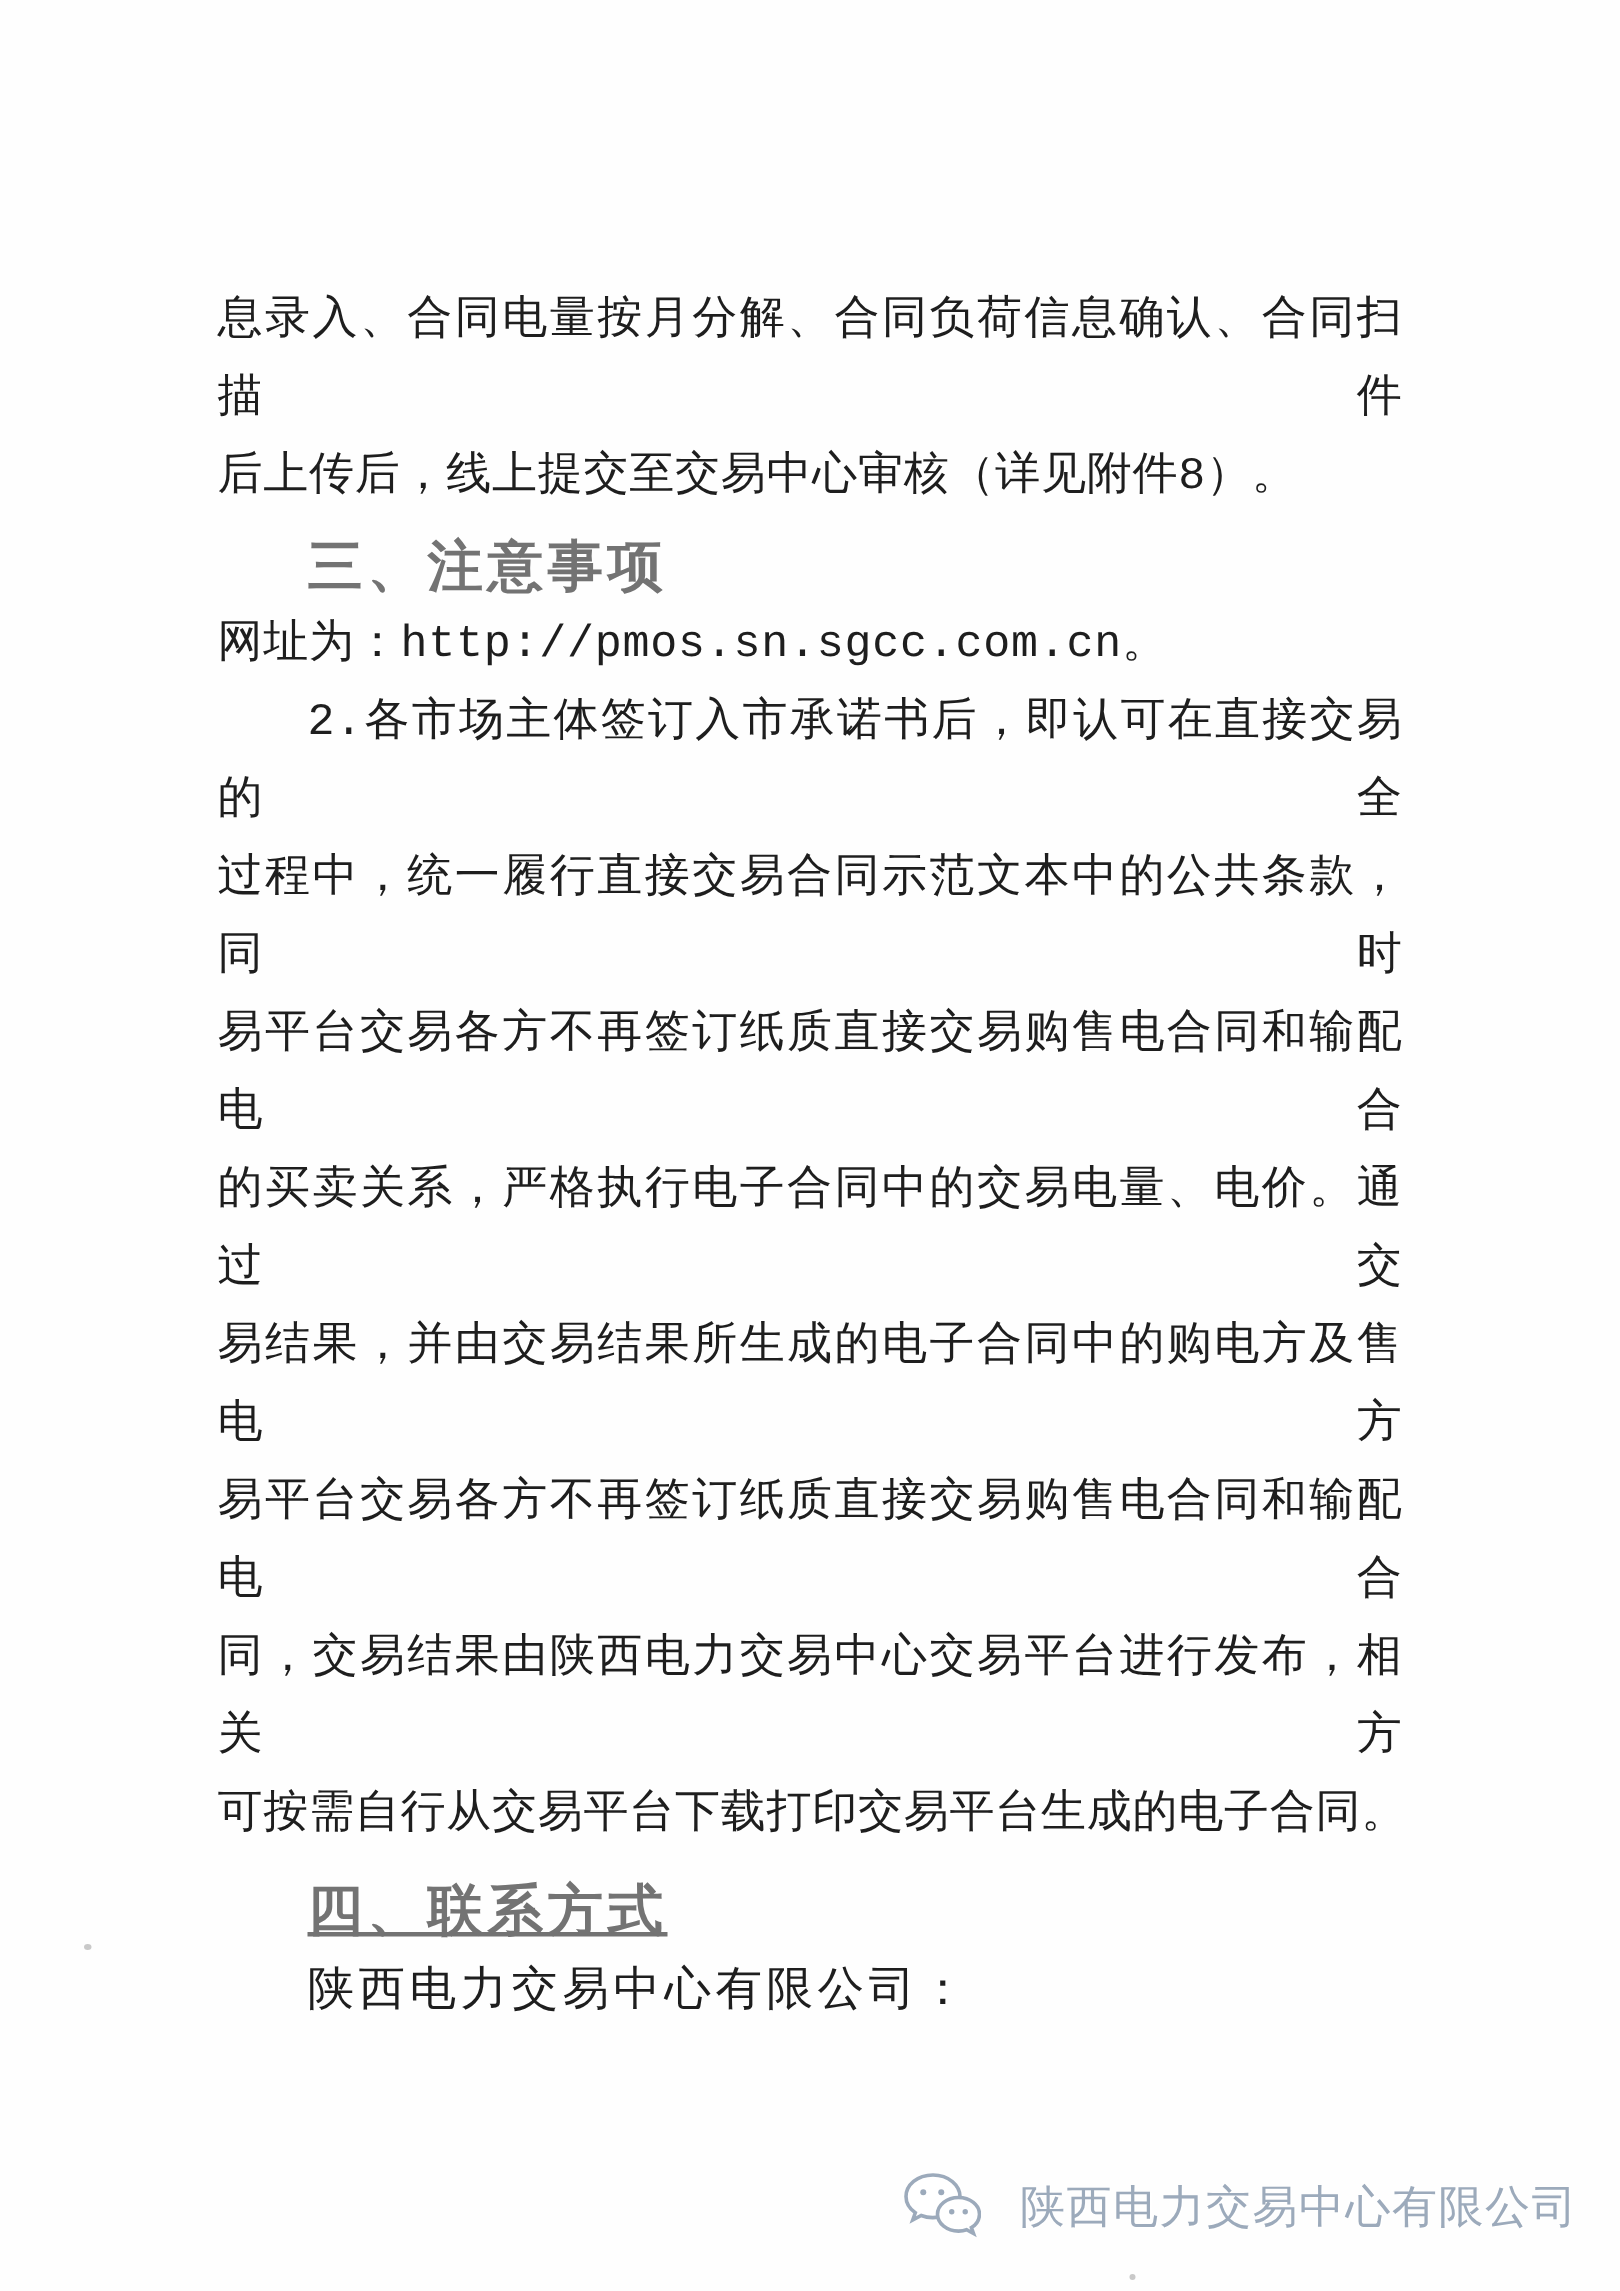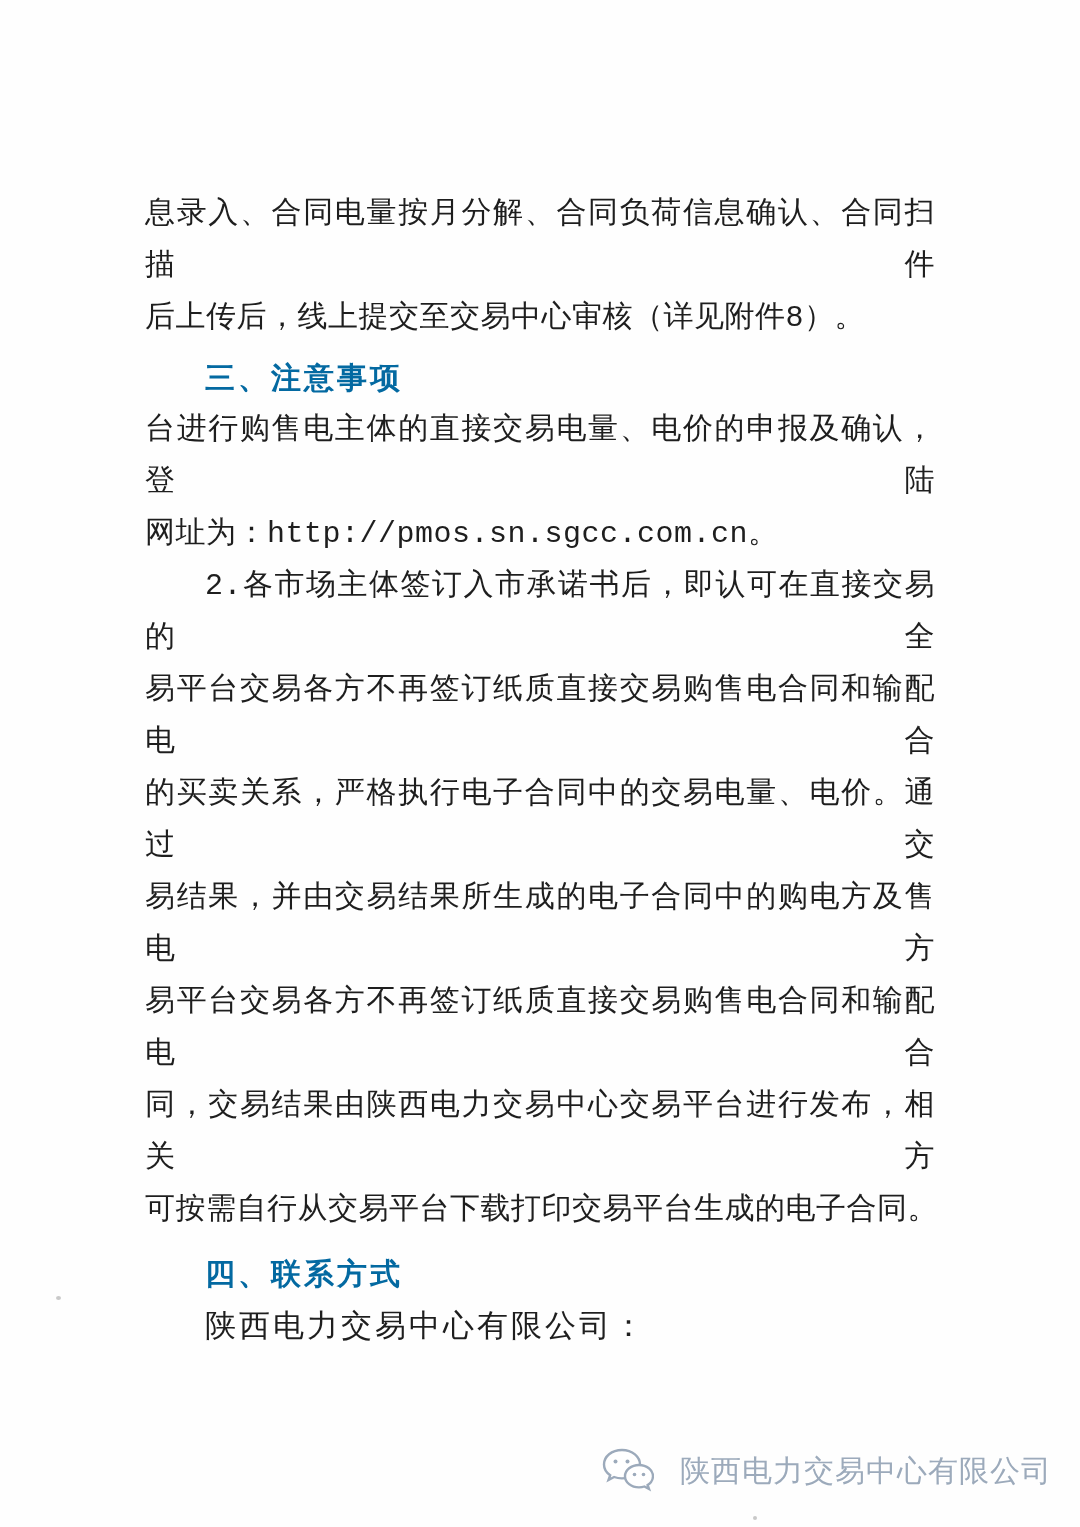--- a/index.html
+++ b/index.html
@@ -39,28 +39,28 @@
   .indent {
     padding-left: 60px;
   }
   .just.indent {
     padding-left: 0;
     text-indent: 60px;
   }
   .heading {
     font-family: "Liberation Sans", "DejaVu Sans", sans-serif;
     font-weight: 700;
-    font-size: 30px;
+    font-size: 37px;
     line-height: 52px;
     padding-left: 60px;
     letter-spacing: 3px;
-    color: #0369a1;
+    color: #737373;
   }
   .heading-3 { margin-top: 8px; }
-  .heading-4 { margin-top: 12px; }
+  .heading-4 { margin-top: 12px; text-decoration: underline; }
   .org-line, .support-line {
     font-size: 31px;
     line-height: 52px;
     padding-left: 60px;
     letter-spacing: 3px;
   }
   .footer {
     position: absolute;
     top: 1448px;
     right: 28px;
@@ -87,24 +87,24 @@
 
 <div class="page">
 
   <div class="content">
 
     <div class="line just">息录入、合同电量按月分解、合同负荷信息确认、合同扫描件</div>
     <div class="line">后上传后，线上提交至交易中心审核（详见附件8）。</div>
 
     <div class="heading heading-3">三、注意事项</div>
 
-    <div class="line just">台进行购售电主体的直接交易电量、电价的申报及确认，登陆</div>
     <div class="line">网址为：http://pmos.sn.sgcc.com.cn。</div>
 
     <div class="line just indent">2.各市场主体签订入市承诺书后，即认可在直接交易的全</div>
+    <div class="line just">过程中，统一履行直接交易合同示范文本中的公共条款，同时</div>
     <div class="line just">易平台交易各方不再签订纸质直接交易购售电合同和输配电合</div>
     <div class="line just">的买卖关系，严格执行电子合同中的交易电量、电价。通过交</div>
     <div class="line just">易结果，并由交易结果所生成的电子合同中的购电方及售电方</div>
     <div class="line just">易平台交易各方不再签订纸质直接交易购售电合同和输配电合</div>
     <div class="line just">同，交易结果由陕西电力交易中心交易平台进行发布，相关方</div>
     <div class="line">可按需自行从交易平台下载打印交易平台生成的电子合同。</div>
 
     <div class="heading heading-4">四、联系方式</div>
 
     <div class="org-line">陕西电力交易中心有限公司：</div>

